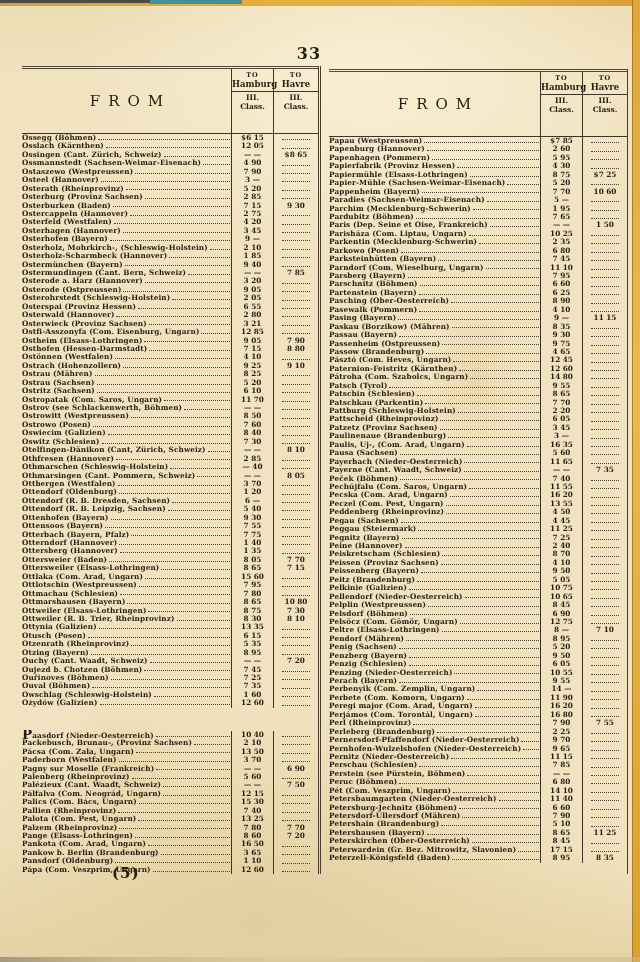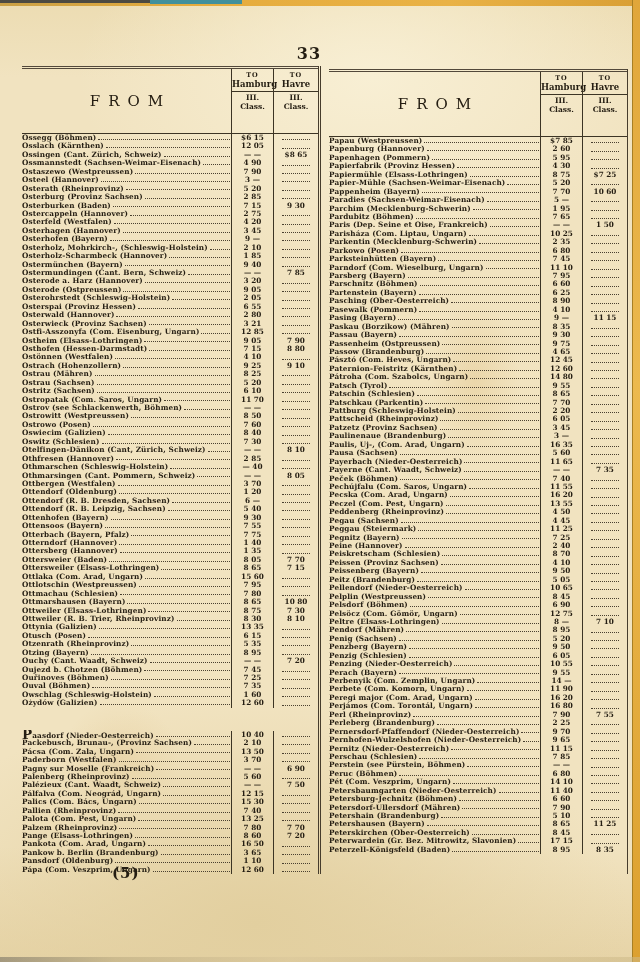--- a/index.html
+++ b/index.html
@@ -1154,20 +1154,28 @@
           </div>
           <div class="row">
             <span class="nm">Peitz (Brandenburg)</span>
             <span class="leader"></span>
             <span class="pc hamburg">5 05</span>
             <span class="pc havre">
               <span class="dots"></span>
             </span>
           </div>
           <div class="row">
+            <span class="nm">Pelkinie (Galizien)</span>
+            <span class="leader"></span>
+            <span class="pc hamburg">10 75</span>
+            <span class="pc havre">
+              <span class="dots"></span>
+            </span>
+          </div>
+          <div class="row">
             <span class="nm">Pellendorf (Nieder-Oesterreich)</span>
             <span class="leader"></span>
             <span class="pc hamburg">10 65</span>
             <span class="pc havre">
               <span class="dots"></span>
             </span>
           </div>
           <div class="row">
             <span class="nm">Pelplin (Westpreussen)</span>
             <span class="leader"></span>

